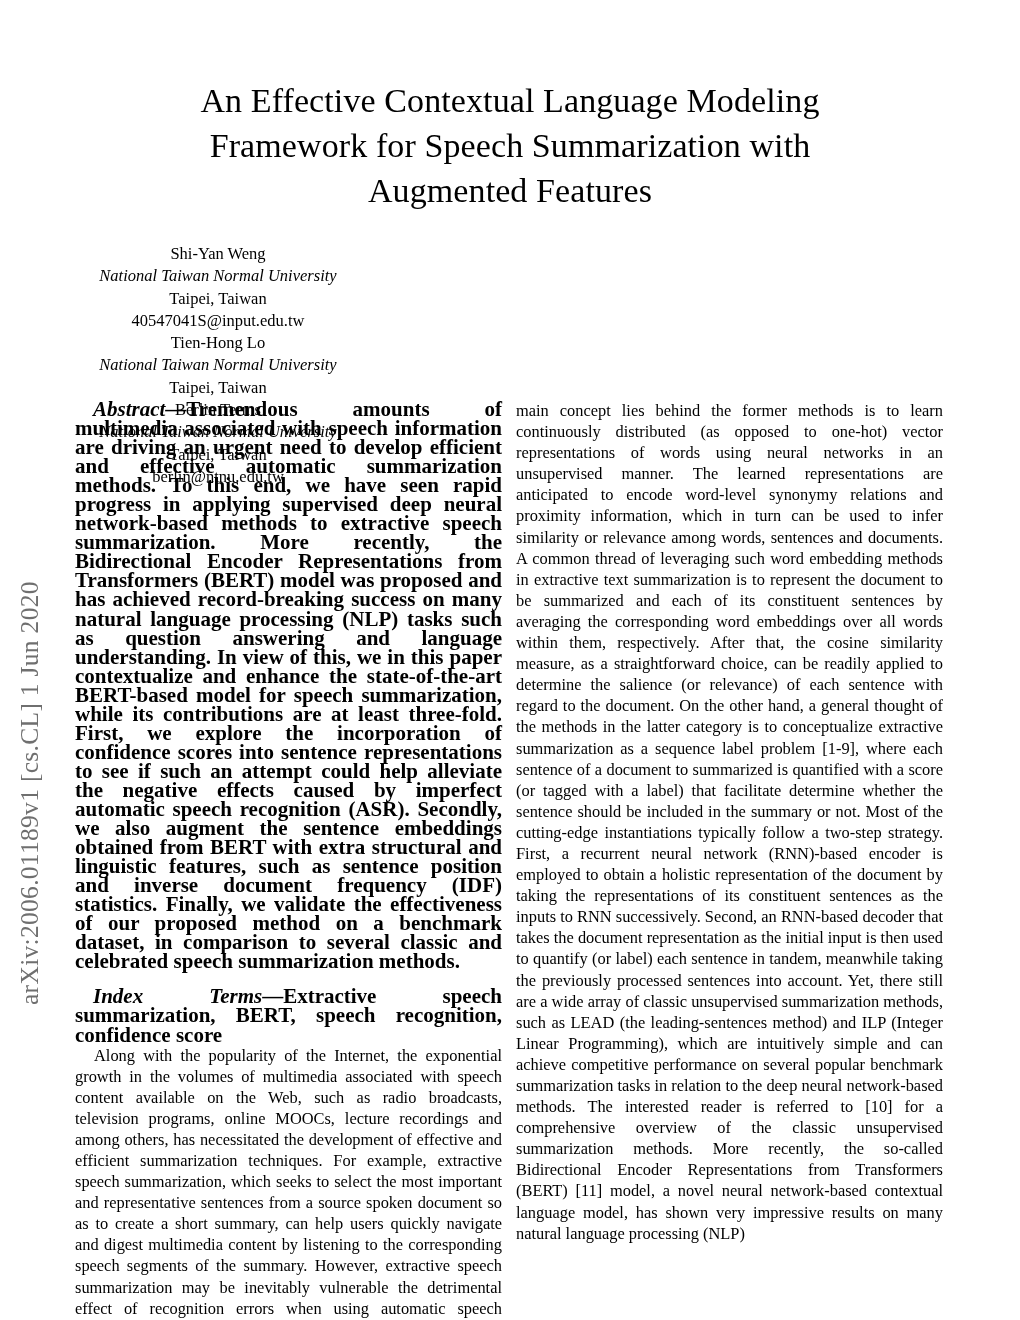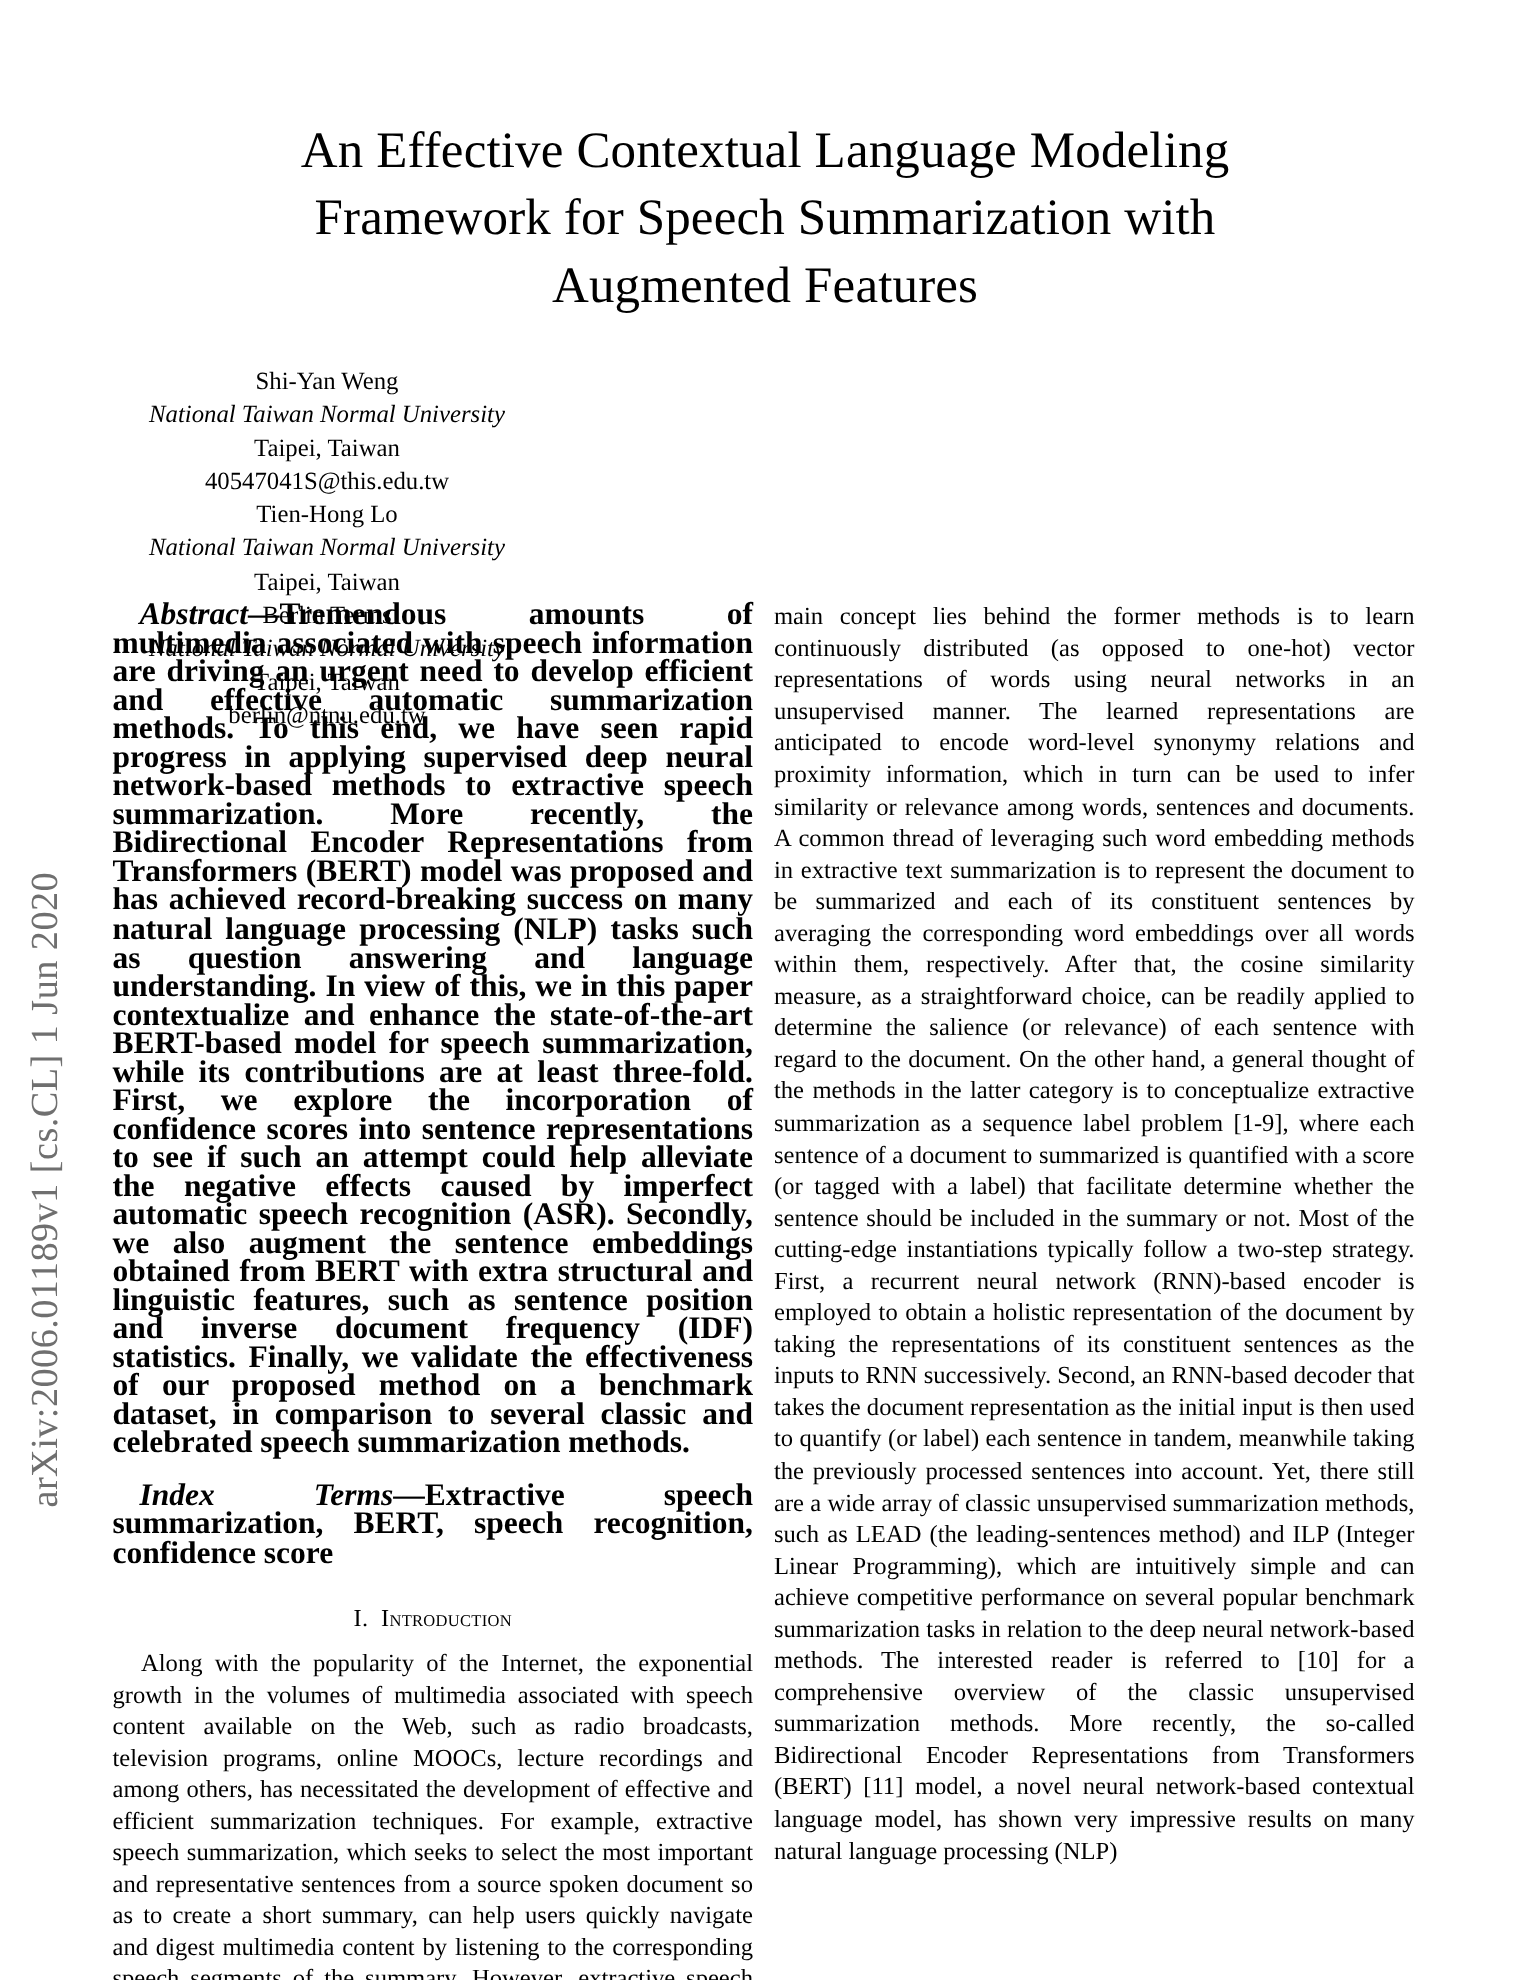--- a/index.html
+++ b/index.html
@@ -143,21 +143,21 @@
   <div class="title-block">
     <h1 class="paper-title">An Effective Contextual Language Modeling Framework for Speech Summarization with Augmented Features</h1>
   </div>
 
   <div class="authors">
 
     <div class="author-col">
       <span class="author-name">Shi-Yan Weng</span>
       <span class="author-affil">National Taiwan Normal University</span>
       <span class="author-loc">Taipei, Taiwan</span>
-      <span class="author-email">40547041S@this.edu.tw</span>
+      <span class="author-email">40547041S@input.edu.tw</span>
     </div>
 
     <div class="author-col">
       <span class="author-name">Tien-Hong Lo</span>
       <span class="author-affil">National Taiwan Normal University</span>
       <span class="author-loc">Taipei, Taiwan</span>
     </div>
 
     <div class="author-col">
       <span class="author-name">Berlin Terms</span>
@@ -169,21 +169,20 @@
   </div>
 
   <div class="columns">
 
     <div class="col col-left">
 
       <p class="abstract-p"><span class="abstract-lead">Abstract</span><span>—</span><span>Tremendous amounts of multimedia associated with speech information are driving an urgent need to develop efficient and effective automatic summarization methods. To this end, we have seen rapid progress in applying supervised deep neural network-based methods to extractive speech summarization. More recently, the Bidirectional Encoder Representations from Transformers (BERT) model was proposed and has achieved record-breaking success on many natural language processing (NLP) tasks such as question answering and language understanding. In view of this, we in this paper contextualize and enhance the state-of-the-art BERT-based model for speech summarization, while its contributions are at least three-fold. First, we explore the incorporation of confidence scores into sentence representations to see if such an attempt could help alleviate the negative effects caused by imperfect automatic speech recognition (ASR). Secondly, we also augment the sentence embeddings obtained from BERT with extra structural and linguistic features, such as sentence position and inverse document frequency (IDF) statistics. Finally, we validate the effectiveness of our proposed method on a benchmark dataset, in comparison to several classic and celebrated speech summarization methods.</span></p>
 
       <p class="index-p"><span class="index-lead">Index Terms</span><span>—</span><span>Extractive speech summarization, BERT, speech recognition, confidence score</span></p>
 
-      <h2 class="section-head"><span class="numeral">I.</span><span>&nbsp;&nbsp;</span><span class="sc">Introduction</span></h2>
 
       <p class="body-p">Along with the popularity of the Internet, the exponential growth in the volumes of multimedia associated with speech content available on the Web, such as radio broadcasts, television programs, online MOOCs, lecture recordings and among others, has necessitated the development of effective and efficient summarization techniques. For example, extractive speech summarization, which seeks to select the most important and representative sentences from a source spoken document so as to create a short summary, can help users quickly navigate and digest multimedia content by listening to the corresponding speech segments of the summary. However, extractive speech summarization may be inevitably vulnerable the detrimental effect of recognition errors when using automatic speech recognition (ASR) techniques to transcribe spoken documents into text form. Simultaneously, in recent years we have seen a significant body of work devoted to the exploration of unsupervised and supervised deep neural network-based methods for extractive text summarization. The</p>
 
     </div>
 
     <div class="col col-right">
 
       <p class="body-p cont">main concept lies behind the former methods is to learn continuously distributed (as opposed to one-hot) vector representations of words using neural networks in an unsupervised manner. The learned representations are anticipated to encode word-level synonymy relations and proximity information, which in turn can be used to infer similarity or relevance among words, sentences and documents. A common thread of leveraging such word embedding methods in extractive text summarization is to represent the document to be summarized and each of its constituent sentences by averaging the corresponding word embeddings over all words within them, respectively. After that, the cosine similarity measure, as a straightforward choice, can be readily applied to determine the salience (or relevance) of each sentence with regard to the document. On the other hand, a general thought of the methods in the latter category is to conceptualize extractive summarization as a sequence label problem [1-9], where each sentence of a document to summarized is quantified with a score (or tagged with a label) that facilitate determine whether the sentence should be included in the summary or not. Most of the cutting-edge instantiations typically follow a two-step strategy. First, a recurrent neural network (RNN)-based encoder is employed to obtain a holistic representation of the document by taking the representations of its constituent sentences as the inputs to RNN successively. Second, an RNN-based decoder that takes the document representation as the initial input is then used to quantify (or label) each sentence in tandem, meanwhile taking the previously processed sentences into account. Yet, there still are a wide array of classic unsupervised summarization methods, such as LEAD (the leading-sentences method) and ILP (Integer Linear Programming), which are intuitively simple and can achieve competitive performance on several popular benchmark summarization tasks in relation to the deep neural network-based methods. The interested reader is referred to [10] for a comprehensive overview of the classic unsupervised summarization methods. More recently, the so-called Bidirectional Encoder Representations from Transformers (BERT) [11] model, a novel neural network-based contextual language model, has shown very impressive results on many natural language processing (NLP)</p>
 
     </div>

